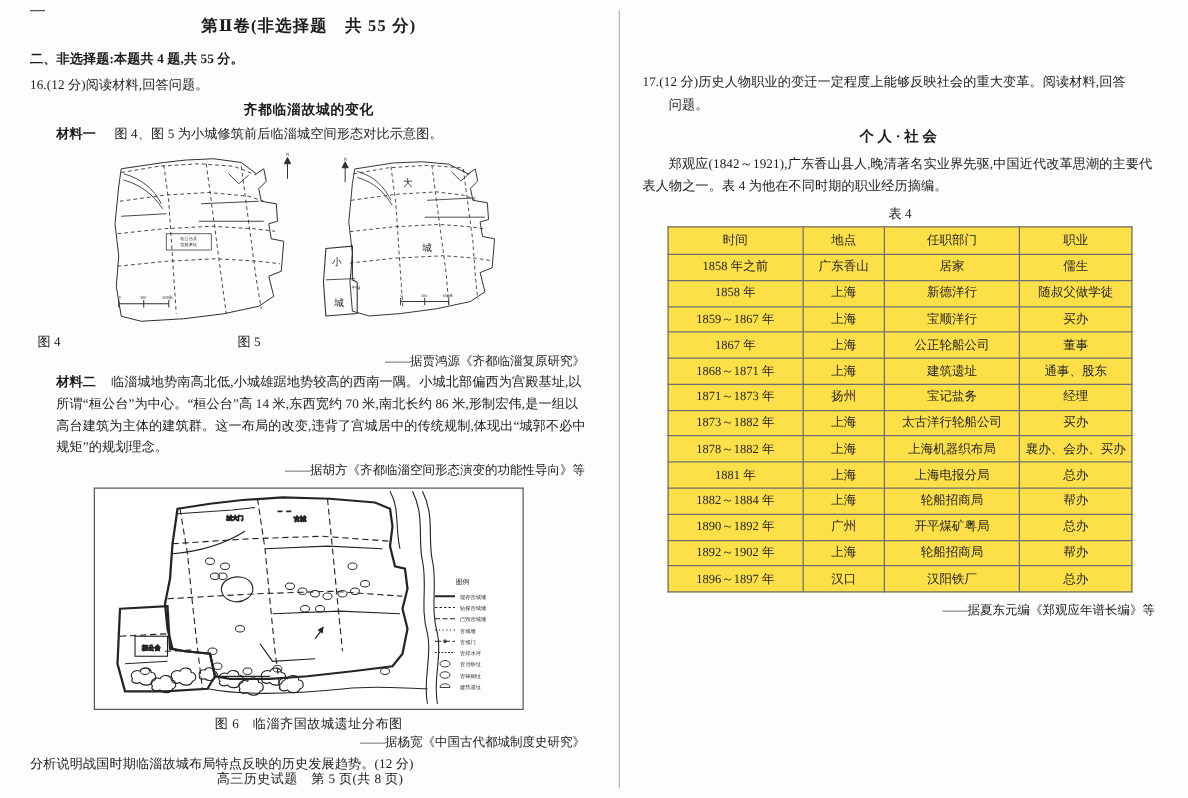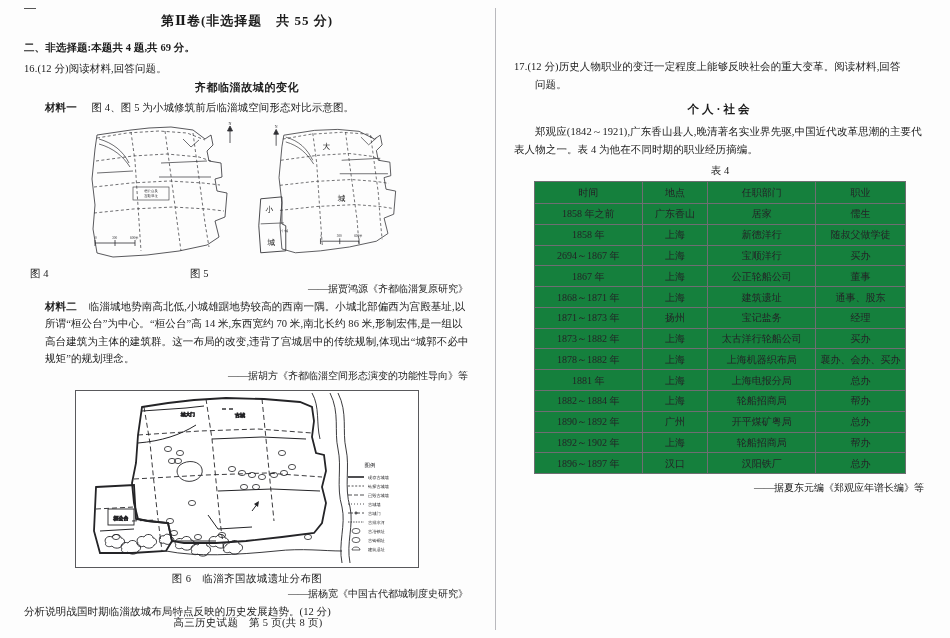--- a/index.html
+++ b/index.html
@@ -115,21 +115,21 @@
   .tbl-label {
     text-align: center;
     font-size: 10.5px;
     margin: 6px 0 3px 0;
   }
   table.data {
     border-collapse: collapse;
     width: 372px;
     margin: 0 auto;
     border: 1.6px solid #3a3a3d;
-    background: #15803d;
+    background: #fde047;
   }
   table.data td {
     border: 1px solid #6e6e72;
     font-size: 10px;
     text-align: center;
     padding: 3.4px 2px;
     line-height: 13px;
     white-space: nowrap;
     color: #232326;
   }
@@ -160,21 +160,21 @@
 
 <div class="scan"></div>
 <div class="gutter"></div>
 
 <div class="page page-left">
 
   <div class="rule-top"></div>
 
   <div class="volume-title">第Ⅱ卷(非选择题　共 55 分)</div>
 
-  <div class="t bold section-head">二、非选择题:本题共 4 题,共 69 分。</div>
+  <div class="t bold section-head">二、非选择题:本题共 4 题,共 55 分。</div>
 
   <div class="t q-line">16.(12 分)阅读材料,回答问题。</div>
 
   <div class="mat-title">齐都临淄故城的变化</div>
 
   <div class="t indent2">
     <span class="bold">材料一</span>
     <span style="display:inline-block;width:12px"></span><span>图 4、图 5 为小城修筑前后临淄城空间形态对比示意图。</span>
   </div>
 
@@ -467,21 +467,21 @@
           <td>居家</td>
           <td>儒生</td>
         </tr>
         <tr>
           <td>1858 年</td>
           <td>上海</td>
           <td>新德洋行</td>
           <td>随叔父做学徒</td>
         </tr>
         <tr>
-          <td>2694～1867 年</td>
+          <td>1859～1867 年</td>
           <td>上海</td>
           <td>宝顺洋行</td>
           <td>买办</td>
         </tr>
         <tr>
           <td>1867 年</td>
           <td>上海</td>
           <td>公正轮船公司</td>
           <td>董事</td>
         </tr>

